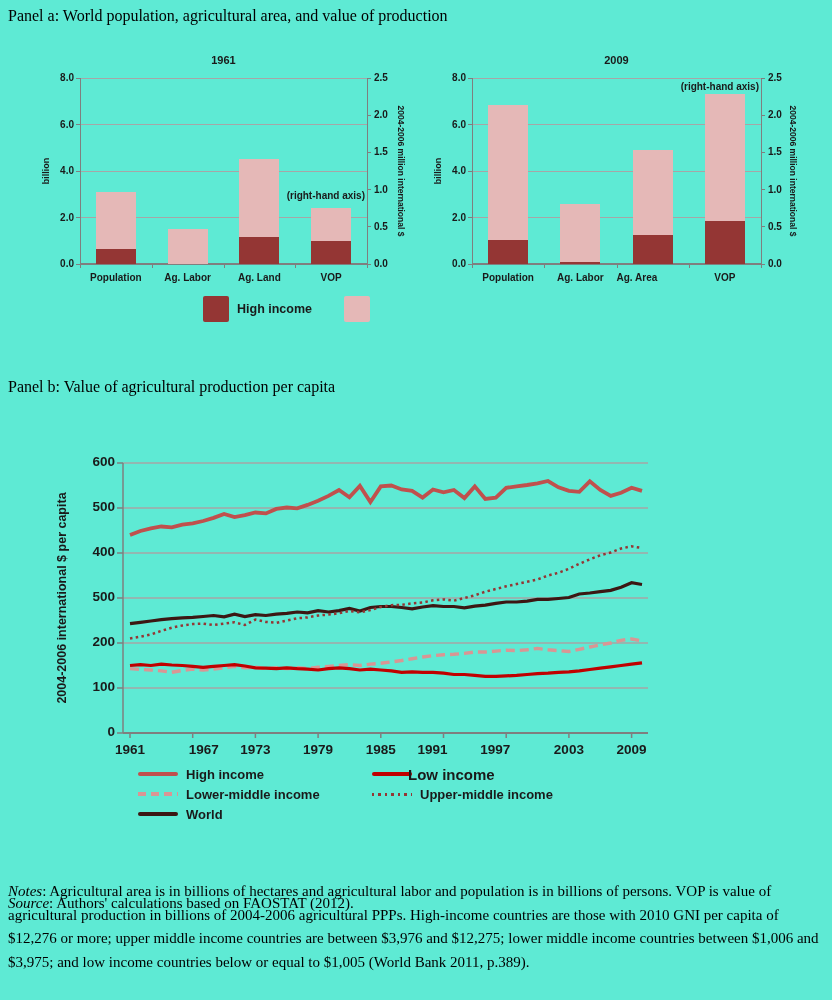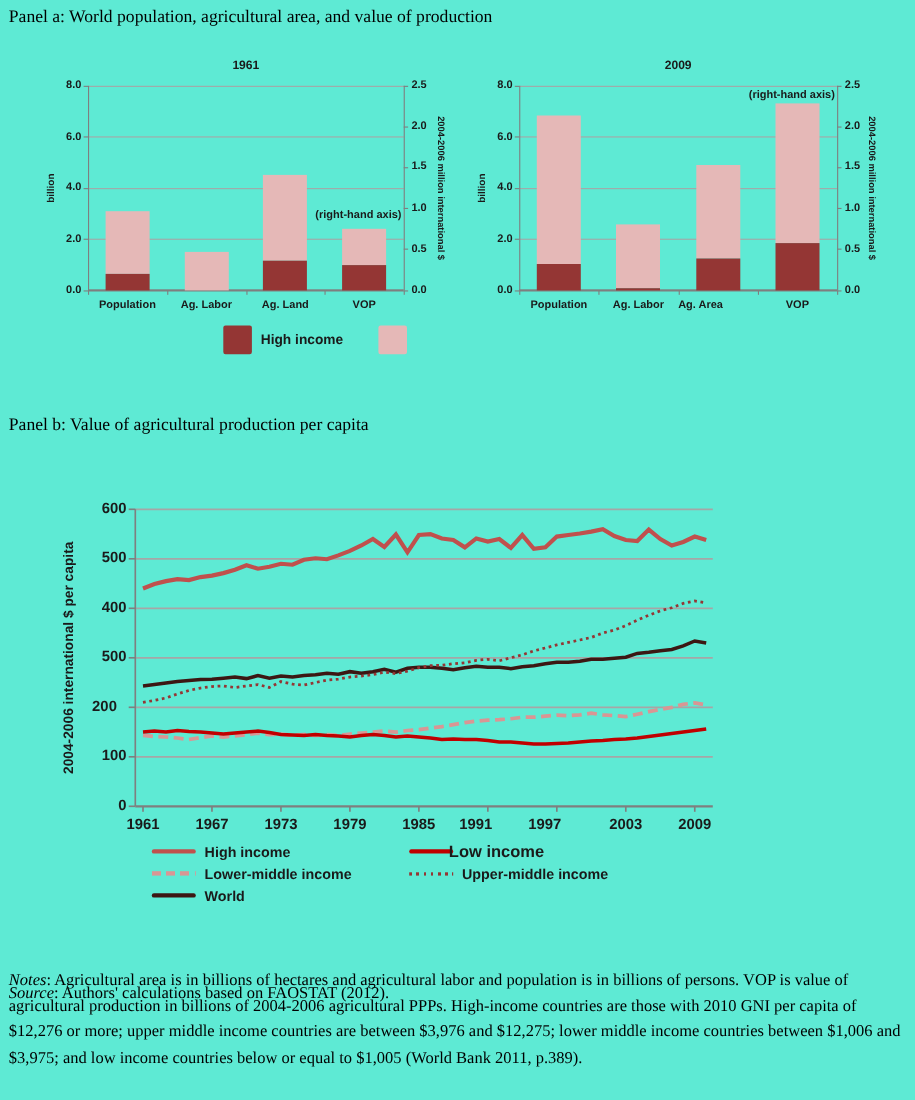--- a/index.html
+++ b/index.html
@@ -158,25 +158,25 @@
         <polyline points="130.0,535.0 140.4,531.0 150.9,528.3 161.3,526.5 171.8,527.4 182.3,524.6 192.7,523.3 203.1,521.0 213.6,517.9 224.1,513.9 234.5,517.0 244.9,515.2 255.4,512.5 265.9,513.4 276.3,508.9 286.8,507.5 297.2,508.4 307.6,504.9 318.1,500.8 328.5,495.9 339.0,490.0 349.4,497.2 359.9,485.9 370.4,502.1 380.8,486.4 391.3,485.5 401.7,489.5 412.1,490.9 422.6,497.6 433.0,489.5 443.5,492.3 453.9,490.0 464.4,498.1 474.8,486.4 485.3,499.0 495.8,497.6 506.2,487.8 516.6,486.4 527.1,485.0 537.5,483.3 548.0,481.0 558.5,487.3 568.9,490.9 579.3,491.8 589.8,481.4 600.3,490.0 610.7,495.9 621.1,492.7 631.6,487.8 642.0,490.9" fill="none" stroke="#C0504D" stroke-width="3.8"></polyline>
         <polyline points="130.0,668.6 140.4,669.5 150.9,670.0 161.3,670.9 171.8,672.3 182.3,670.5 192.7,669.1 203.1,670.0 213.6,669.1 224.1,667.8 234.5,666.4 244.9,667.8 255.4,667.3 265.9,668.6 276.3,667.8 286.8,668.6 297.2,667.8 307.6,668.6 318.1,667.3 328.5,666.4 339.0,665.5 349.4,664.6 359.9,665.5 370.4,664.1 380.8,663.3 391.3,661.9 401.7,660.5 412.1,658.8 422.6,657.0 433.0,655.6 443.5,654.7 453.9,654.3 464.4,653.4 474.8,652.0 485.3,652.0 495.8,651.1 506.2,650.2 516.6,650.6 527.1,649.8 537.5,648.4 548.0,649.8 558.5,650.6 568.9,651.5 579.3,649.3 589.8,647.0 600.3,644.8 610.7,643.0 621.1,640.3 631.6,639.0 642.0,640.8" fill="none" stroke="#D99694" stroke-width="3.4" stroke-dasharray="9,5"></polyline>
         <polyline points="130.0,665.5 140.4,664.6 150.9,665.5 161.3,664.1 171.8,665.0 182.3,665.5 192.7,666.4 203.1,667.3 213.6,666.4 224.1,665.5 234.5,664.6 244.9,666.0 255.4,667.8 265.9,668.2 276.3,668.6 286.8,667.8 297.2,668.6 307.6,669.1 318.1,670.0 328.5,668.6 339.0,667.8 349.4,668.6 359.9,670.0 370.4,669.1 380.8,670.0 391.3,670.9 401.7,672.3 412.1,671.8 422.6,672.3 433.0,672.3 443.5,673.1 453.9,674.5 464.4,674.5 474.8,675.4 485.3,676.3 495.8,676.3 506.2,675.9 516.6,675.4 527.1,674.5 537.5,673.6 548.0,673.1 558.5,672.3 568.9,671.8 579.3,670.9 589.8,669.5 600.3,668.2 610.7,666.9 621.1,665.5 631.6,664.1 642.0,662.8" fill="none" stroke="#C00000" stroke-width="3.2"></polyline>
         <polyline points="130.0,623.6 140.4,622.3 150.9,621.0 161.3,619.6 171.8,618.7 182.3,617.8 192.7,617.4 203.1,616.5 213.6,615.5 224.1,616.9 234.5,614.2 244.9,616.5 255.4,614.6 265.9,615.5 276.3,614.2 286.8,613.3 297.2,612.0 307.6,612.9 318.1,610.6 328.5,612.0 339.0,610.6 349.4,608.4 359.9,611.0 370.4,607.5 380.8,606.5 391.3,606.5 401.7,607.5 412.1,608.8 422.6,607.0 433.0,605.6 443.5,606.5 453.9,606.5 464.4,607.9 474.8,606.1 485.3,605.2 495.8,603.4 506.2,602.0 516.6,602.0 527.1,601.1 537.5,599.4 548.0,599.4 558.5,598.5 568.9,597.5 579.3,594.0 589.8,593.0 600.3,591.7 610.7,590.4 621.1,587.2 631.6,582.7 642.0,584.5" fill="none" stroke="#3C1713" stroke-width="3.2"></polyline>
         <polyline points="130.0,638.5 140.4,636.7 150.9,634.5 161.3,630.9 171.8,627.7 182.3,625.5 192.7,624.1 203.1,623.6 213.6,625.0 224.1,623.6 234.5,622.3 244.9,625.0 255.4,619.6 265.9,621.9 276.3,622.8 286.8,620.5 297.2,618.3 307.6,617.4 318.1,615.5 328.5,614.6 339.0,613.3 349.4,611.0 359.9,612.4 370.4,610.1 380.8,607.0 391.3,605.2 401.7,604.8 412.1,603.4 422.6,602.5 433.0,600.3 443.5,599.4 453.9,600.7 464.4,598.0 474.8,595.3 485.3,591.7 495.8,589.0 506.2,586.3 516.6,584.0 527.1,581.8 537.5,579.5 548.0,575.5 558.5,572.8 568.9,568.8 579.3,563.8 589.8,559.3 600.3,555.3 610.7,552.5 621.1,548.5 631.6,546.3 642.0,548.0" fill="none" stroke="#943634" stroke-width="2.5" stroke-dasharray="2.5,3.3"></polyline>
       </svg>
       <div class="abs sansb" style="left: 75px; top: 454px; width: 40px; text-align: right; font-size: 13.5px;">600</div>
       <div class="abs sansb" style="left: 75px; top: 499px; width: 40px; text-align: right; font-size: 13.5px;">500</div>
       <div class="abs sansb" style="left: 75px; top: 544px; width: 40px; text-align: right; font-size: 13.5px;">400</div>
       <div class="abs sansb" style="left: 75px; top: 589px; width: 40px; text-align: right; font-size: 13.5px;">500</div>
-      <div class="abs sansb" style="left: 75px; top: 634px; width: 40px; text-align: center; font-size: 13.5px;">200</div>
+      <div class="abs sansb" style="left: 75px; top: 634px; width: 40px; text-align: right; font-size: 13.5px;">200</div>
       <div class="abs sansb" style="left: 75px; top: 679px; width: 40px; text-align: right; font-size: 13.5px;">100</div>
       <div class="abs sansb" style="left: 75px; top: 724px; width: 40px; text-align: right; font-size: 13.5px;">0</div>
       <div class="abs sansb" style="left: 104px; top: 742px; width: 52px; text-align: center; font-size: 13.5px;">1961</div>
-      <div class="abs sansb" style="left: 166.7px; top: 742px; width: 52px; text-align: center; font-size: 13.5px;">1967</div>
+      <div class="abs sansb" style="left: 166.7px; top: 742px; width: 52px; text-align: right; font-size: 13.5px;">1967</div>
       <div class="abs sansb" style="left: 229.4px; top: 742px; width: 52px; text-align: center; font-size: 13.5px;">1973</div>
       <div class="abs sansb" style="left: 292.1px; top: 742px; width: 52px; text-align: center; font-size: 13.5px;">1979</div>
       <div class="abs sansb" style="left: 354.8px; top: 742px; width: 52px; text-align: center; font-size: 13.5px;">1985</div>
       <div class="abs sansb" style="left: 417.5px; top: 742px; width: 52px; text-align: left; font-size: 13.5px;">1991</div>
       <div class="abs sansb" style="left: 480.2px; top: 742px; width: 52px; text-align: left; font-size: 13.5px;">1997</div>
       <div class="abs sansb" style="left: 542.9px; top: 742px; width: 52px; text-align: center; font-size: 13.5px;">2003</div>
       <div class="abs sansb" style="left: 605.6px; top: 742px; width: 52px; text-align: center; font-size: 13.5px;">2009</div>
       <div class="abs sansb" style="left: 62px; top: 598px; font-size: 12.5px; white-space: nowrap; transform: translate(-50%, -50%) rotate(-90deg);">2004-2006 international $ per capita</div>
     </div>
   <div id="panel-b-legend" class="abs" style="left:0;top:0;width:832px;height:1000px;">

